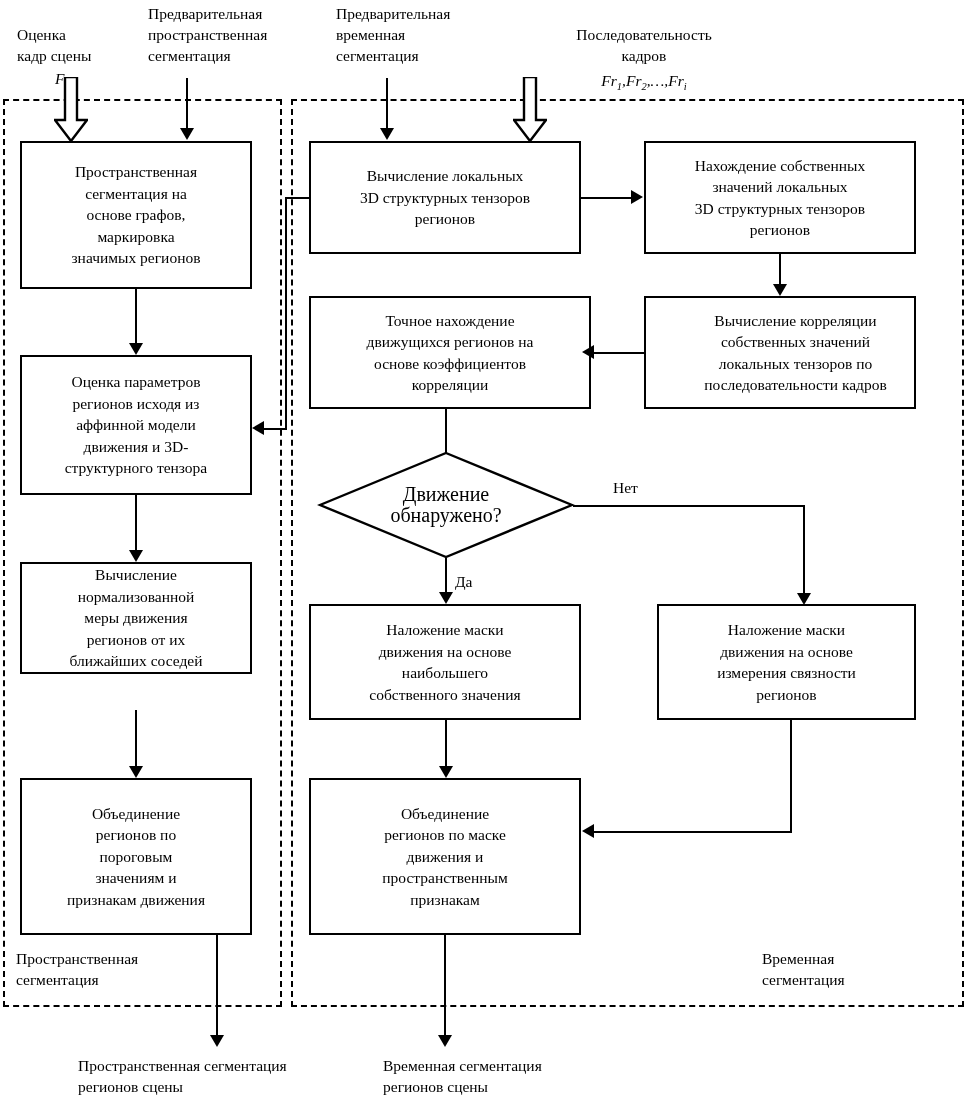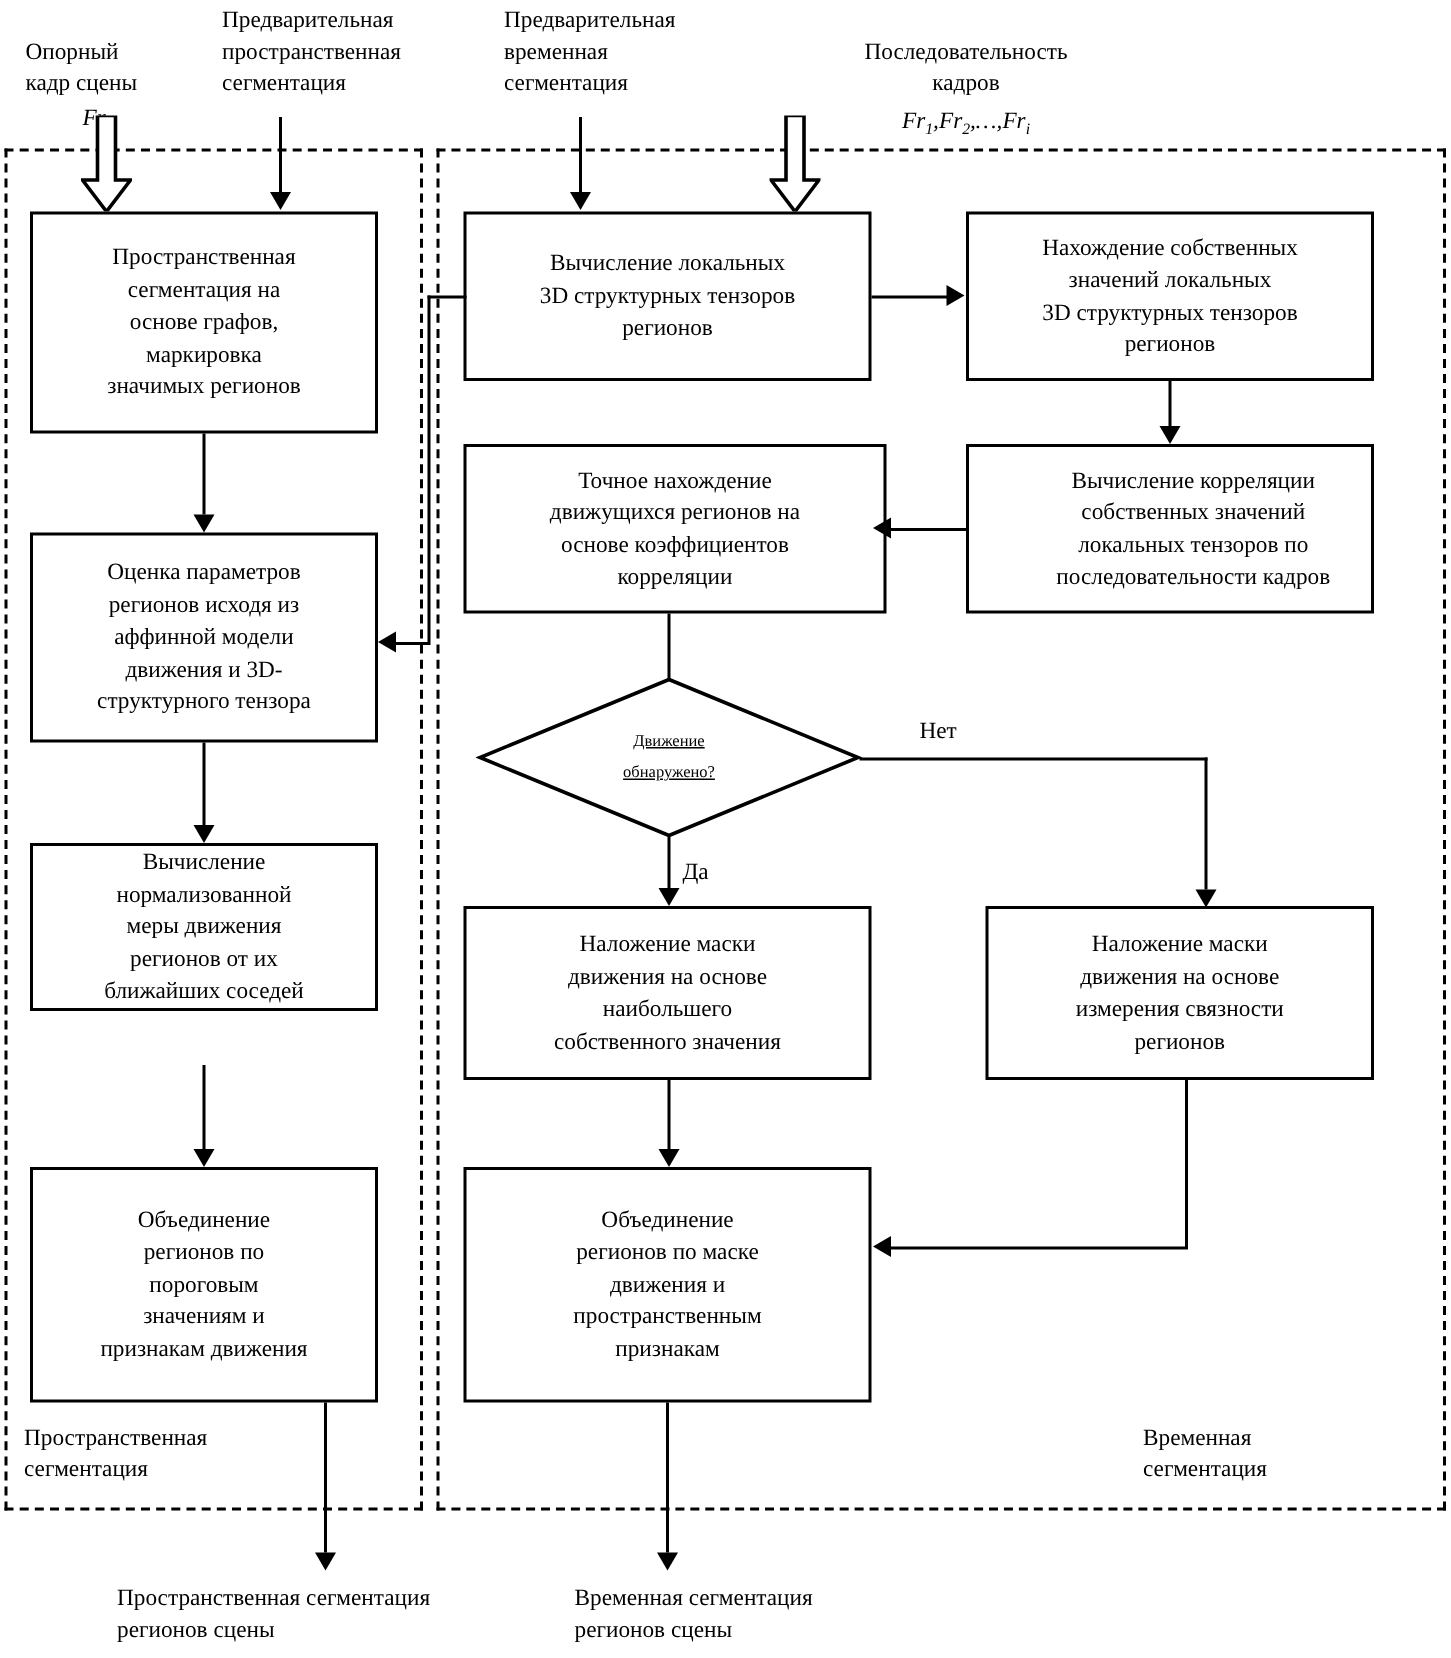--- a/index.html
+++ b/index.html
@@ -17,21 +17,21 @@
   
   .node{position:absolute;box-sizing:border-box;border:2px solid #000;background:#fff;
         display:flex;align-items:center;justify-content:center;text-align:center;}
   .node .txt{font-size:15.5px;line-height:21.5px;white-space:pre-line;padding:0 6px;}
 
   
   .diamond-wrap{position:absolute;}
   .diamond-wrap svg{display:block;}
   .diamond-label{position:absolute;left:0;top:0;width:100%;height:100%;
         display:flex;align-items:center;justify-content:center;text-align:center;
-        font-size:11px;line-height:21.5px;white-space:pre-line;text-decoration:underline;}
+        font-size:20px;line-height:21.5px;white-space:pre-line;}
 
   
   .lineV{position:absolute;width:0;border-left:2.2px solid #000;}
   .lineH{position:absolute;height:0;border-top:2.2px solid #000;}
 
   .arrowDown{position:absolute;width:0;height:0;
       border-left:7px solid transparent;border-right:7px solid transparent;
       border-top:12px solid #000;}
   .arrowLeft{position:absolute;width:0;height:0;
       border-top:7px solid transparent;border-bottom:7px solid transparent;
@@ -46,21 +46,21 @@
 
   .it{font-style:italic;}
   sub{font-size:10.5px;}
 </style>
 </head>
 <body>
 
 <div id="stage">
 
   <div class="caption" style="left:17px;top:3px;width:120px;">
-    <span>Опорный
+    <span>Оценка
 кадр сцены</span>
     <div style="margin-top:2px;margin-left:38px;"><span class="it">Fr</span><sub class="it">0</sub></div>
   </div>
 
   <div class="caption" style="left:148px;top:3px;width:170px;">Предварительная
 пространственная
 сегментация</div>
 
   <div class="caption" style="left:336px;top:3px;width:170px;">Предварительная
 временная

